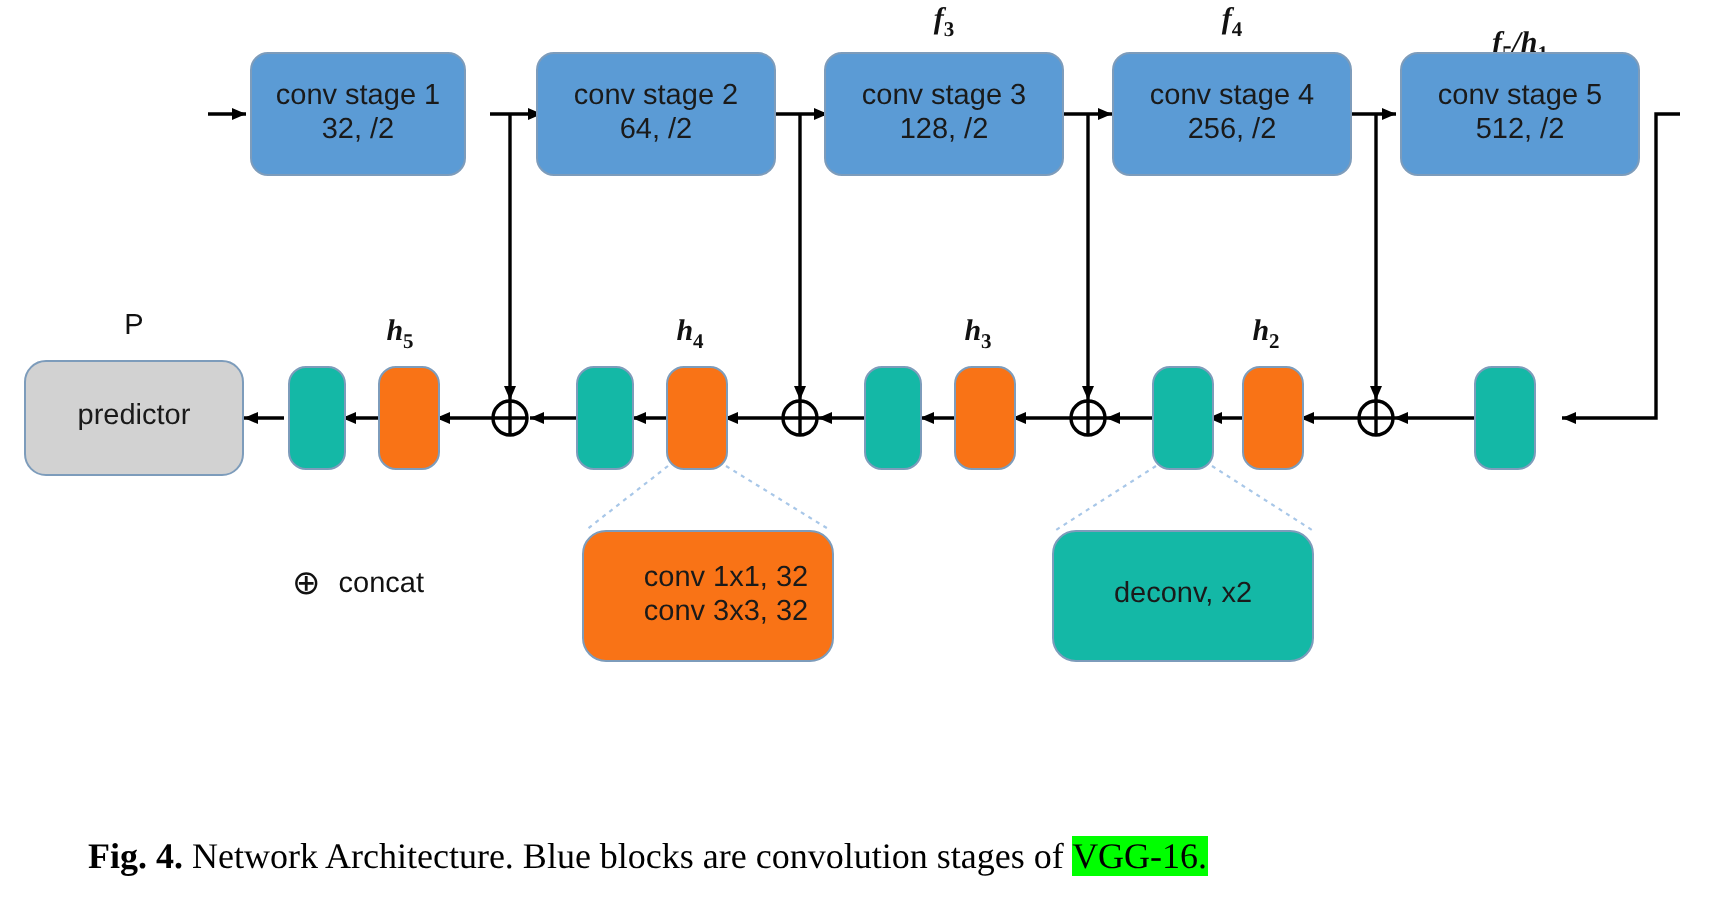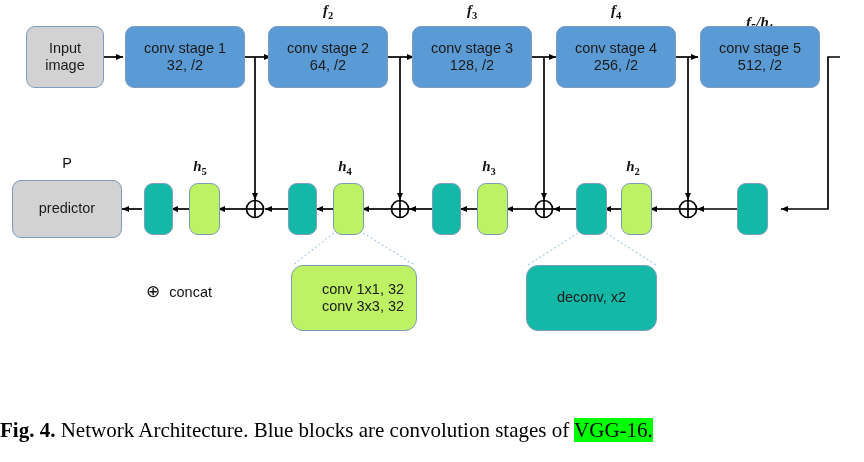--- a/index.html
+++ b/index.html
@@ -43,21 +43,21 @@
     font-size: 14.5px;
   }
   .node-gray {
     background: #d2d2d2;
     font-size: 14.5px;
   }
   .node-orange {
     background: #14b8a6;
   }
   .node-green {
-    background: #bef264;
+    background: #f97316;
     padding-left: 18px;
   }
   .legend-box {
     font-size: 14.5px;
     border-radius: 12px;
   }
   .flabel {
     position: absolute;
     font-family: "Liberation Serif", serif;
     font-style: italic;
@@ -91,23 +91,24 @@
   .concat-glyph {
     font-size: 17px;
     line-height: 1;
   }
   #caption {
     position: absolute;
     left: 0;
     top: 418px;
     width: 704px;
     font-family: "Liberation Serif", serif;
-    font-size: 21px;
+    font-size: 18px;
     color: #000;
     white-space: nowrap;
+    padding-left: 44px;
   }
   #caption .figno {
     font-weight: bold;
   }
   .hl {
     background: #00ff00;
   }
 </style>
 </head>
 <body>
@@ -167,37 +168,28 @@
       <line x1="334" y1="233" x2="293" y2="265"></line>
       <line x1="363" y1="233" x2="415" y2="265"></line>
     </g>
 
     <g stroke="#a8c7e8" stroke-width="1.1" fill="none" stroke-dasharray="2,2.4">
       <line x1="578" y1="233" x2="528" y2="265"></line>
       <line x1="606" y1="233" x2="656" y2="265"></line>
     </g>
   </svg>
 
-  <div class="node node-gray" style="left:26px; top:26px; width:78px; height:62px;">
-    <div>
-      <div>Input</div>
-      <div>image</div>
-    </div>
-  </div>
-
-  <div class="node node-conv" style="left:125px; top:26px; width:120px; height:62px;">
+
+  <div class="node node-conv" style="left:125px; top:26px; width:108px; height:62px;">
     <div>
       <div>conv stage 1</div>
       <div>32, /2</div>
     </div>
   </div>
 
-  <div class="flabel" style="left:268px; top:2px; width:120px;">
-    <span>f</span><sub>2</sub>
-  </div>
   <div class="node node-conv" style="left:268px; top:26px; width:120px; height:62px;">
     <div>
       <div>conv stage 2</div>
       <div>64, /2</div>
     </div>
   </div>
 
   <div class="flabel" style="left:412px; top:2px; width:120px;">
     <span>f</span><sub>3</sub>
   </div>
@@ -222,21 +214,21 @@
     <span>f</span><sub>5</sub><span>/h</span><sub>1</sub>
   </div>
   <div class="node node-conv" style="left:700px; top:26px; width:120px; height:62px;align-items:center;">
     <div>
       <div>conv stage 5</div>
       <div>512, /2</div>
     </div>
   </div>
 
   <div class="plain-label" style="left:12px; top:155px; width:110px;">P</div>
-  <div class="node node-gray" style="left:12px; top:180px; width:110px; height:58px;">
+  <div class="node node-gray" style="left:12px; top:180px; width:110px; height:58px;border-radius:11px;">
     <span>predictor</span>
   </div>
 
   <div class="node node-orange" style="left:144px; top:183px; width:29px; height:52px;"></div>
   <div class="flabel" style="left:180px; top:158px; width:40px;">
     <span>h</span><sub>5</sub>
   </div>
   <div class="node node-green" style="left:189px; top:183px; width:31px; height:52px;"></div>
 
   <div class="node node-orange" style="left:288px; top:183px; width:29px; height:52px;"></div>

